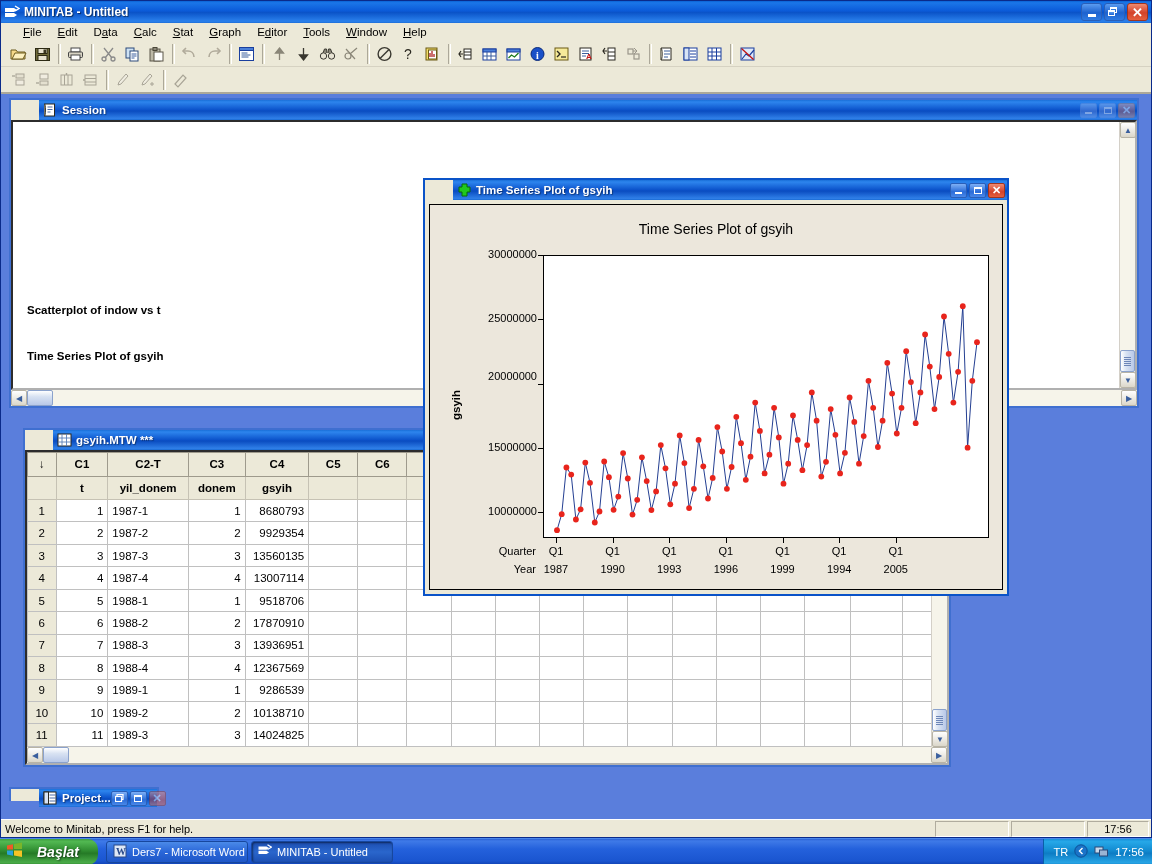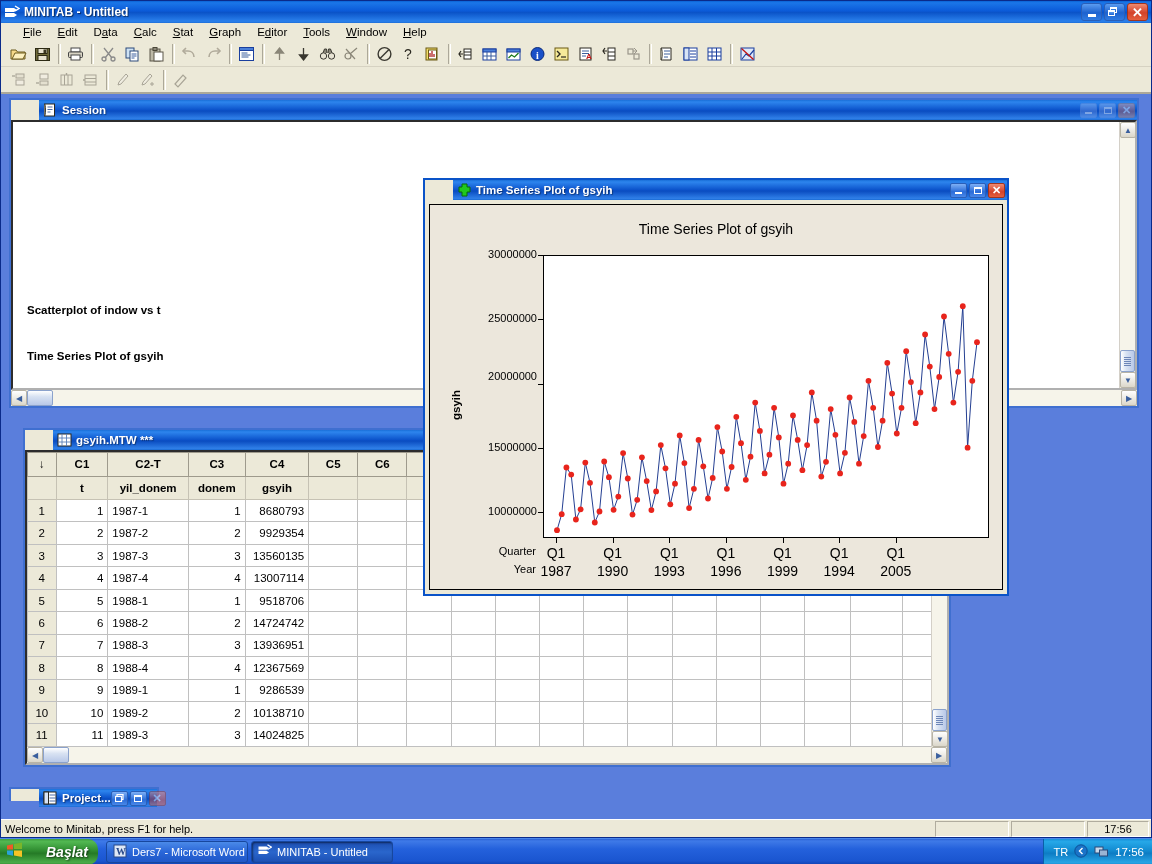--- a/index.html
+++ b/index.html
@@ -133,21 +133,21 @@
   td.txt { text-align:left; }
   .ws-corner { background:#ece9d8; text-align:center; font-weight:bold; }
   #graphwin { left:422px; top:84px; width:586px; height:418px; border:2px solid #0a53c8; }
   .graph-body { flex:1; background:#ece7dc; border:1px solid #000; margin:4px; position:relative; overflow:hidden; }
   .g-title { position:absolute; width:100%; text-align:center; top:16px; font-size:14px; color:#000; font-family:"Liberation Sans",sans-serif;}
   .plotframe { position:absolute; border:1px solid #000; background:#fff; }
   .ytick { position:absolute; text-align:right; font-size:11px; color:#000; white-space:nowrap; }
   .ytickmark { position:absolute; width:5px; height:1px; background:#000; }
   .xtickmark { position:absolute; width:1px; height:5px; background:#000; }
   .ylabel { position:absolute; font-size:11.5px; font-weight:bold; transform:rotate(-90deg); transform-origin:left top; white-space:nowrap; }
-  .xcat { position:absolute; font-size:14px; text-align:center; white-space:nowrap; }
+  .xcat { position:absolute; font-size:11px; text-align:center; white-space:nowrap; }
   .xrowlabel { position:absolute; font-size:11px; text-align:right; white-space:nowrap; }
 
   
   #projman { left:8px; top:693px; width:150px; height:14px; border:2px solid #3f6fd0; border-bottom:none; }
   #projman .child-title { height:18px; flex:0 0 18px;}
 
   
   .statusbar {
     height:18px; flex:0 0 18px; background:#ece9d8; display:flex; align-items:center;
     border-top:1px solid #fff; font-size:11px; padding-left:4px;
@@ -156,21 +156,21 @@
   .sb-panel { width:74px; height:16px; border:1px solid #b0ac9e; border-right-color:#fff; border-bottom-color:#fff; margin-right:2px; }
   .sb-panel.time { width:62px; text-align:center; padding-top:1px; }
 
   
   #taskbar {
     position:absolute; left:0; top:838px; width:1152px; height:26px;
     background:linear-gradient(to bottom,#2a5fd4 0%,#3f7ae8 8%,#2461dc 40%,#1a55d0 88%,#1346b8 100%);
     display:flex; align-items:center; border-top:1px solid #4a86ea;
   }
   #startbtn {
-    width:98px; height:26px; display:flex; align-items:center; gap:23px; padding-left:6px;
+    width:98px; height:26px; display:flex; align-items:center; gap:14px; padding-left:6px;
     background:linear-gradient(to bottom,#3f9e3f 0%,#52b852 10%,#2f8c30 45%,#257a26 55%,#49ab47 90%,#338a33 100%);
     border-radius:0 10px 10px 0; color:#fff; font-weight:bold; font-style:italic; font-size:14px;
     text-shadow:1px 1px 2px rgba(0,0,0,.6); cursor:default;
   }
   .tasks { display:flex; gap:3px; margin-left:8px; }
   .taskbtn {
     height:22px; width:142px; display:flex; align-items:center; gap:5px; padding:0 6px;
     background:linear-gradient(to bottom,#4b8ae8,#2a66d8 50%,#1f57c8);
     border:1px solid #17479e; border-radius:3px; color:#fff; font-size:11px;
     white-space:nowrap; overflow:hidden; cursor:default;
@@ -700,21 +700,21 @@
                   <td></td>
                   <td></td>
                   <td></td>
                   <td></td>
                 </tr>
                 <tr>
                   <td class="ws-rowhdr">6</td>
                   <td class="num">6</td>
                   <td class="txt">1988-2</td>
                   <td class="num">2</td>
-                  <td class="num">14724742</td>
+                  <td class="num">17870910</td>
                   <td></td>
                   <td></td>
                   <td></td>
                   <td></td>
                   <td></td>
                   <td></td>
                   <td></td>
                   <td></td>
                   <td></td>
                   <td></td>

